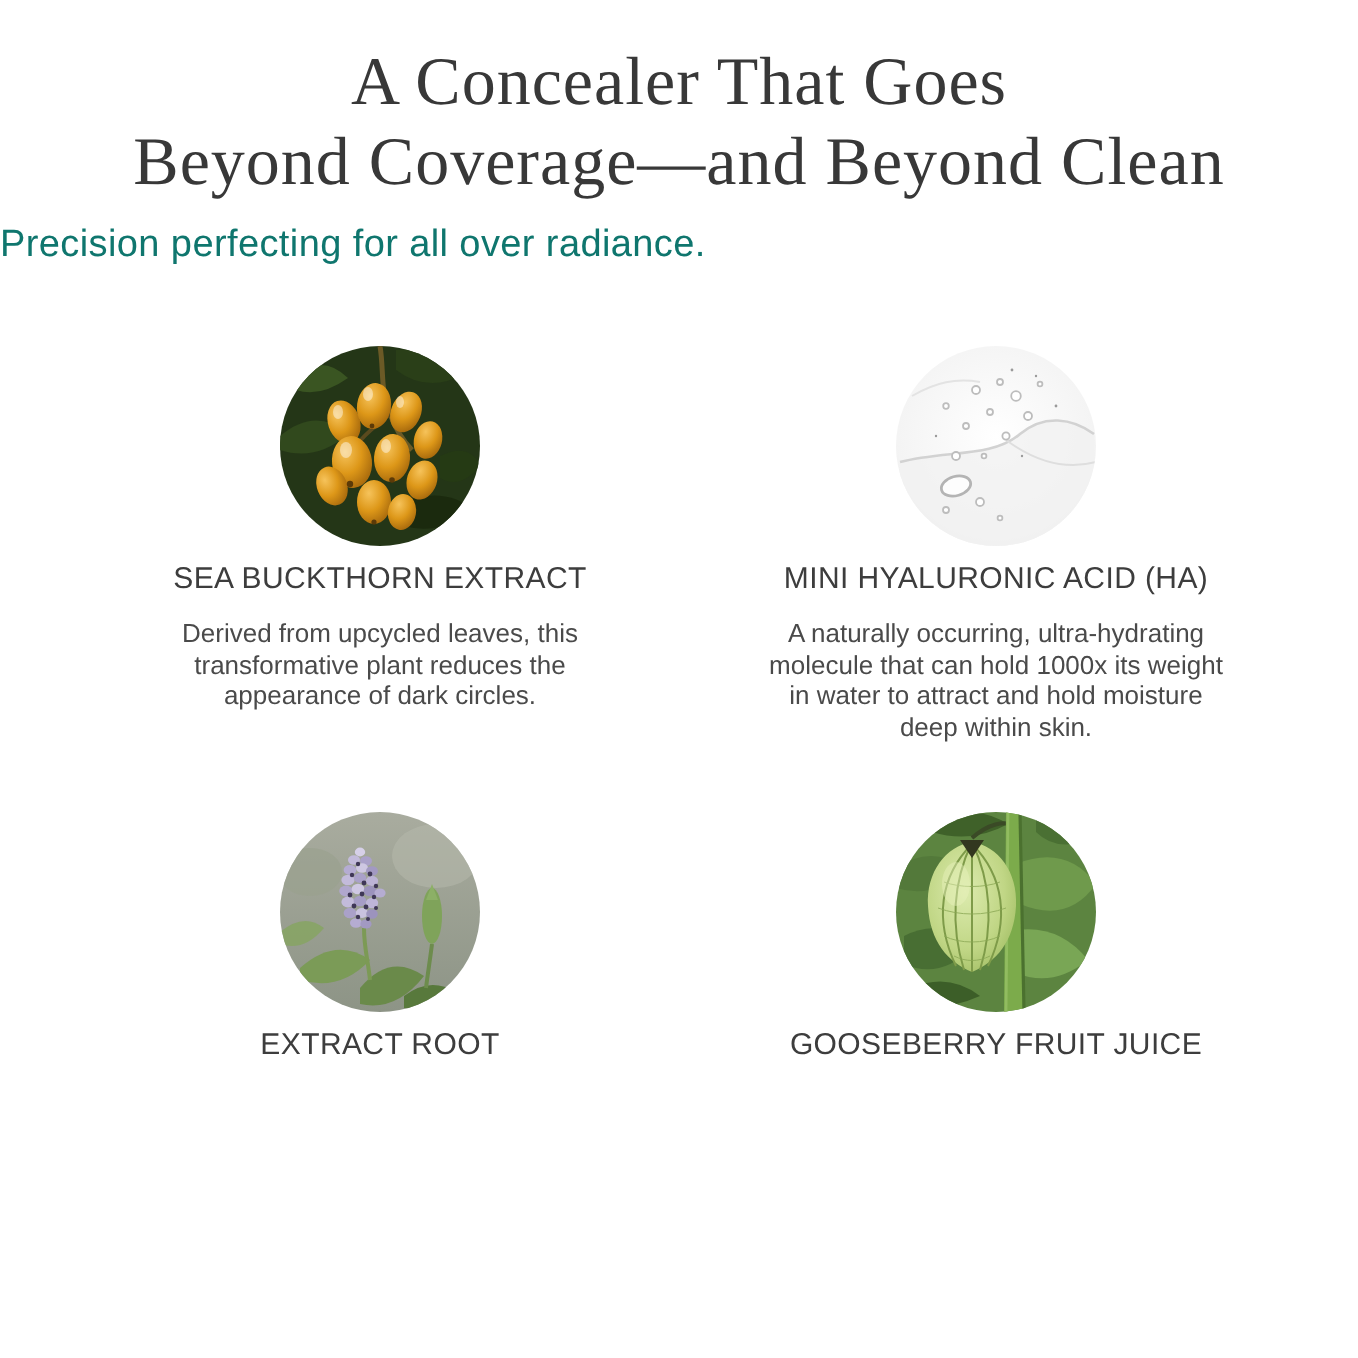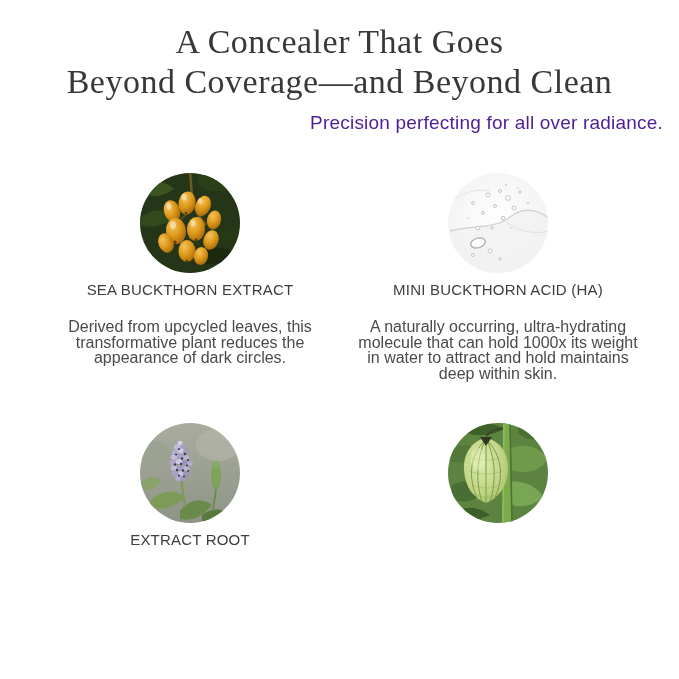--- a/index.html
+++ b/index.html
@@ -8,41 +8,41 @@
     font-family:"Liberation Sans",sans-serif;overflow:hidden;
     box-sizing:border-box;padding-top:22px;
   }
   .headline{
     margin:0;text-align:center;
     font-family:"Liberation Serif",serif;font-weight:400;
     font-size:34px;line-height:40px;color:#383838;
     letter-spacing:0.5px;white-space:pre-line;
   }
   .subtitle{
-    margin:9px 16px 0;text-align:right;
-    font-size:19px;line-height:24px;color:#4c1d95;
+    margin:9px 0 0;text-align:left;
+    font-size:19px;line-height:24px;color:#0f766e;
     letter-spacing:0.2px;font-weight:400;
   }
   .grid{
     margin:38px 0 0 36px;width:616px;
     display:grid;grid-template-columns:308px 308px;
-    grid-auto-rows:197px;row-gap:53px;
+    grid-auto-rows:197px;row-gap:36px;
   }
   .feature{text-align:center;}
   .circle{
     width:100px;height:100px;border-radius:50%;overflow:hidden;
     margin:0 auto;
   }
   .circle svg{display:block;width:100%;height:100%;}
   .ftitle{
     margin:8px 0 0;font-size:15px;line-height:18px;font-weight:400;
     color:#3d3d3d;letter-spacing:0.2px;
   }
   .fdesc{
-    margin:20px 0 0;font-size:16px;line-height:15.5px;color:#4a4a4a;
+    margin:10px 0 0;font-size:13px;line-height:15.5px;color:#4a4a4a;
     white-space:pre-line;
   }
 </style>
 </head>
 <body>
 
 <div class="page">
 
   <h1 class="headline">A Concealer That Goes
 Beyond Coverage—and Beyond Clean</h1>
@@ -133,24 +133,24 @@
           <ellipse cx="30" cy="70" rx="7.5" ry="4.8" fill="#fdfdfd" stroke="#b4b4b4" stroke-width="1.4" transform="rotate(-16 30 70)"></ellipse>
           <g fill="#9a9a9a">
             <circle cx="58" cy="12" r="0.7"></circle>
             <circle cx="70" cy="15" r="0.6"></circle>
             <circle cx="80" cy="30" r="0.7"></circle>
             <circle cx="20" cy="45" r="0.6"></circle>
             <circle cx="63" cy="55" r="0.6"></circle>
           </g>
         </svg>
       </div>
-      <h2 class="ftitle">MINI BUCKTHORN ACID (HA)</h2>
+      <h2 class="ftitle">MINI HYALURONIC ACID (HA)</h2>
       <p class="fdesc">A naturally occurring, ultra-hydrating
 molecule that can hold 1000x its weight
-in water to attract and hold maintains
+in water to attract and hold moisture
 deep within skin.</p>
     </section>
 
     <section class="feature">
       <div class="circle">
         <svg viewBox="0 0 100 100">
           <defs>
             <linearGradient id="licbg" x1="0" y1="0" x2="0" y2="1">
               <stop offset="0%" stop-color="#a9ac9f"></stop>
               <stop offset="100%" stop-color="#8d9486"></stop>
@@ -243,16 +243,17 @@
           <g stroke="#8aa754" stroke-width="0.5" fill="none" opacity="0.8">
             <path d="M24,35 C32,38 44,38 52,35"></path>
             <path d="M21,48 C32,52 44,52 55,48"></path>
             <path d="M24,62 C32,66 44,66 52,62"></path>
             <path d="M29,72 C35,75 41,75 47,72"></path>
           </g>
           <path d="M32,14 L44,14 L38,23 Z" fill="#32371f"></path>
           <ellipse cx="30" cy="36" rx="7" ry="11" fill="#e8f2bc" opacity="0.45"></ellipse>
         </svg>
       </div>
+      <h2 class="ftitle">GOOSEBERRY FRUIT JUICE</h2>
     </section>
 
   </div>
 </div>
 
 </body></html>

